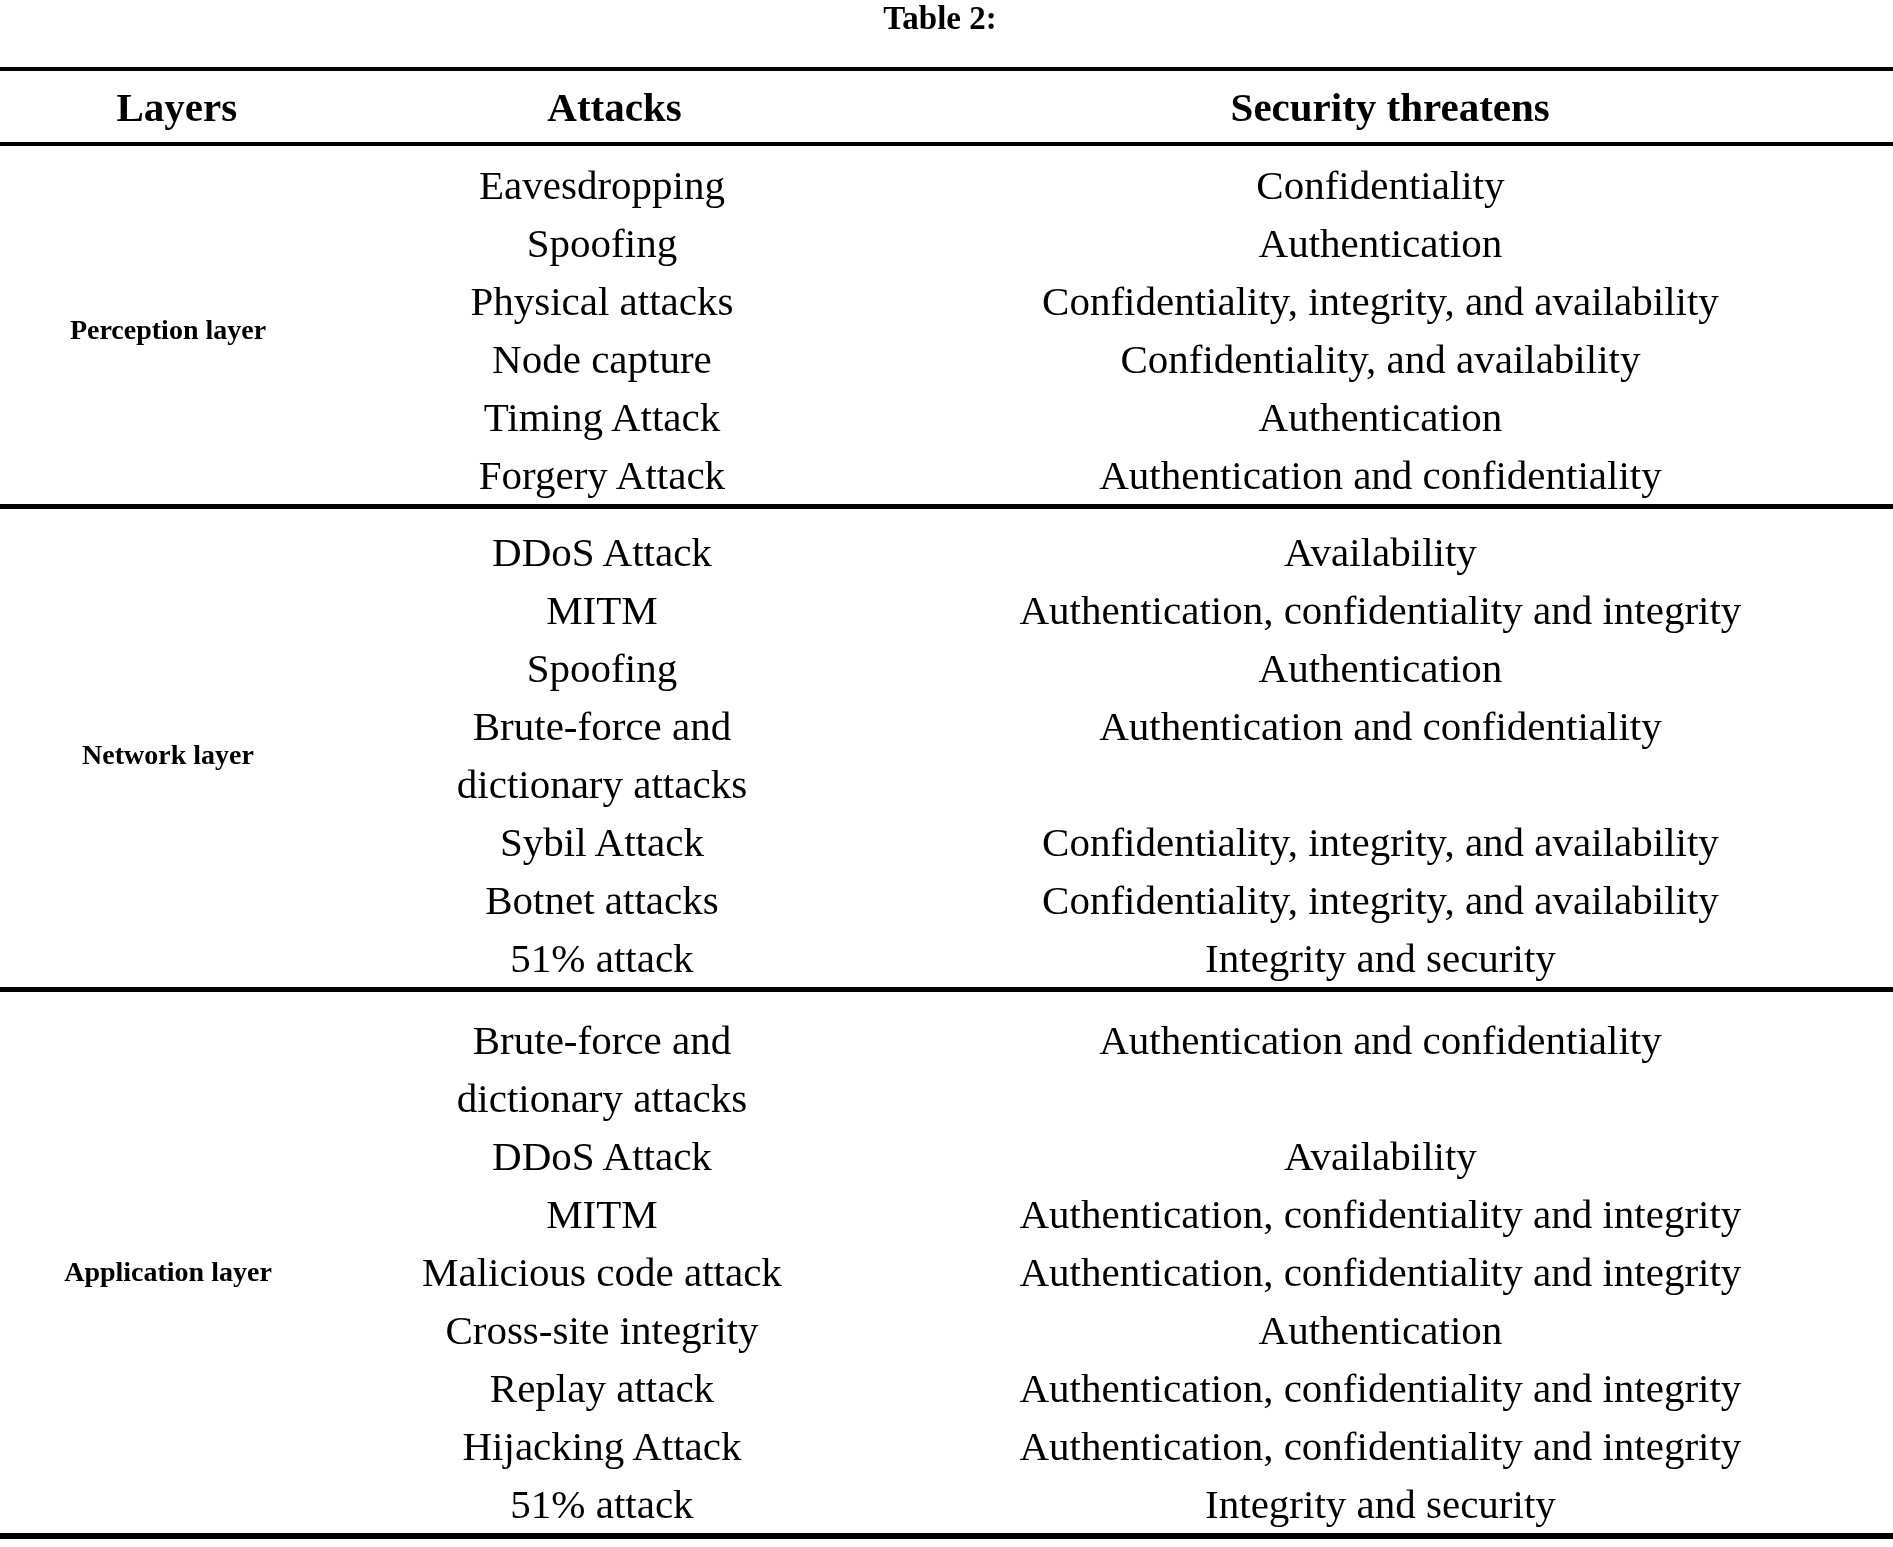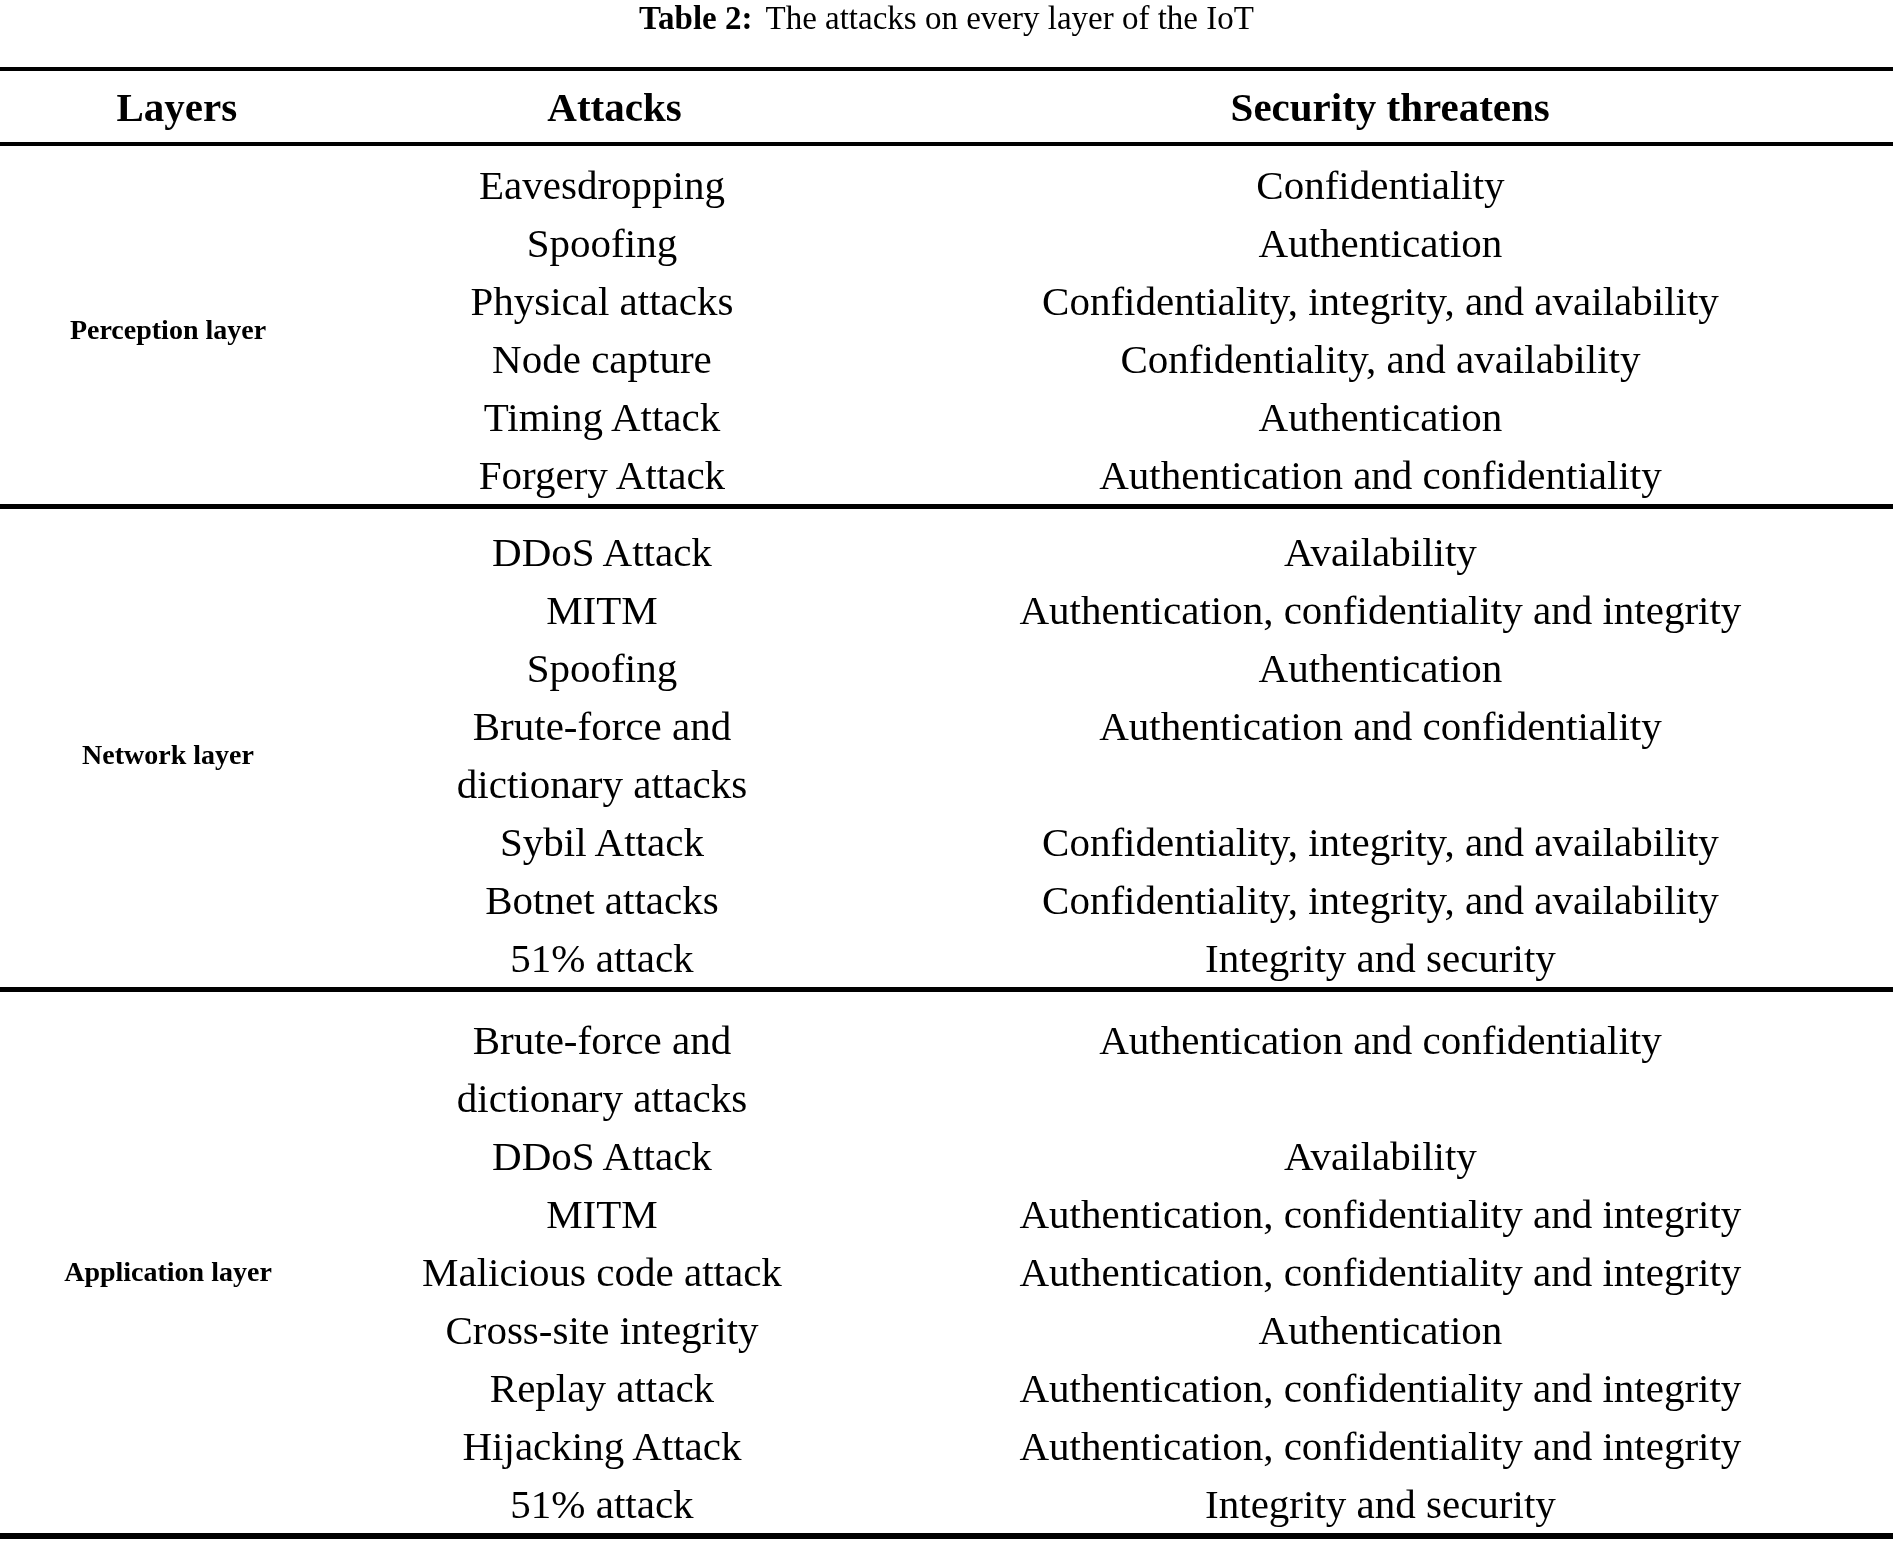--- a/index.html
+++ b/index.html
@@ -35,21 +35,20 @@
     font-size:41px;white-space:nowrap;overflow:visible;
   }
 </style>
 </head>
 <body>
 
 <div class="page">
 
   <div class="caption">
     <span class="cap-label">Table 2:</span>
-    <span class="cap-text">The attacks on every layer of the IoT</span>
   </div>
 
   <div class="rule rule-top"></div>
 
   <div class="header-row">
     <div class="c1 th">Layers</div>
     <div class="c2 th">Attacks</div>
     <div class="c3 th">Security threatens</div>
   </div>
 

